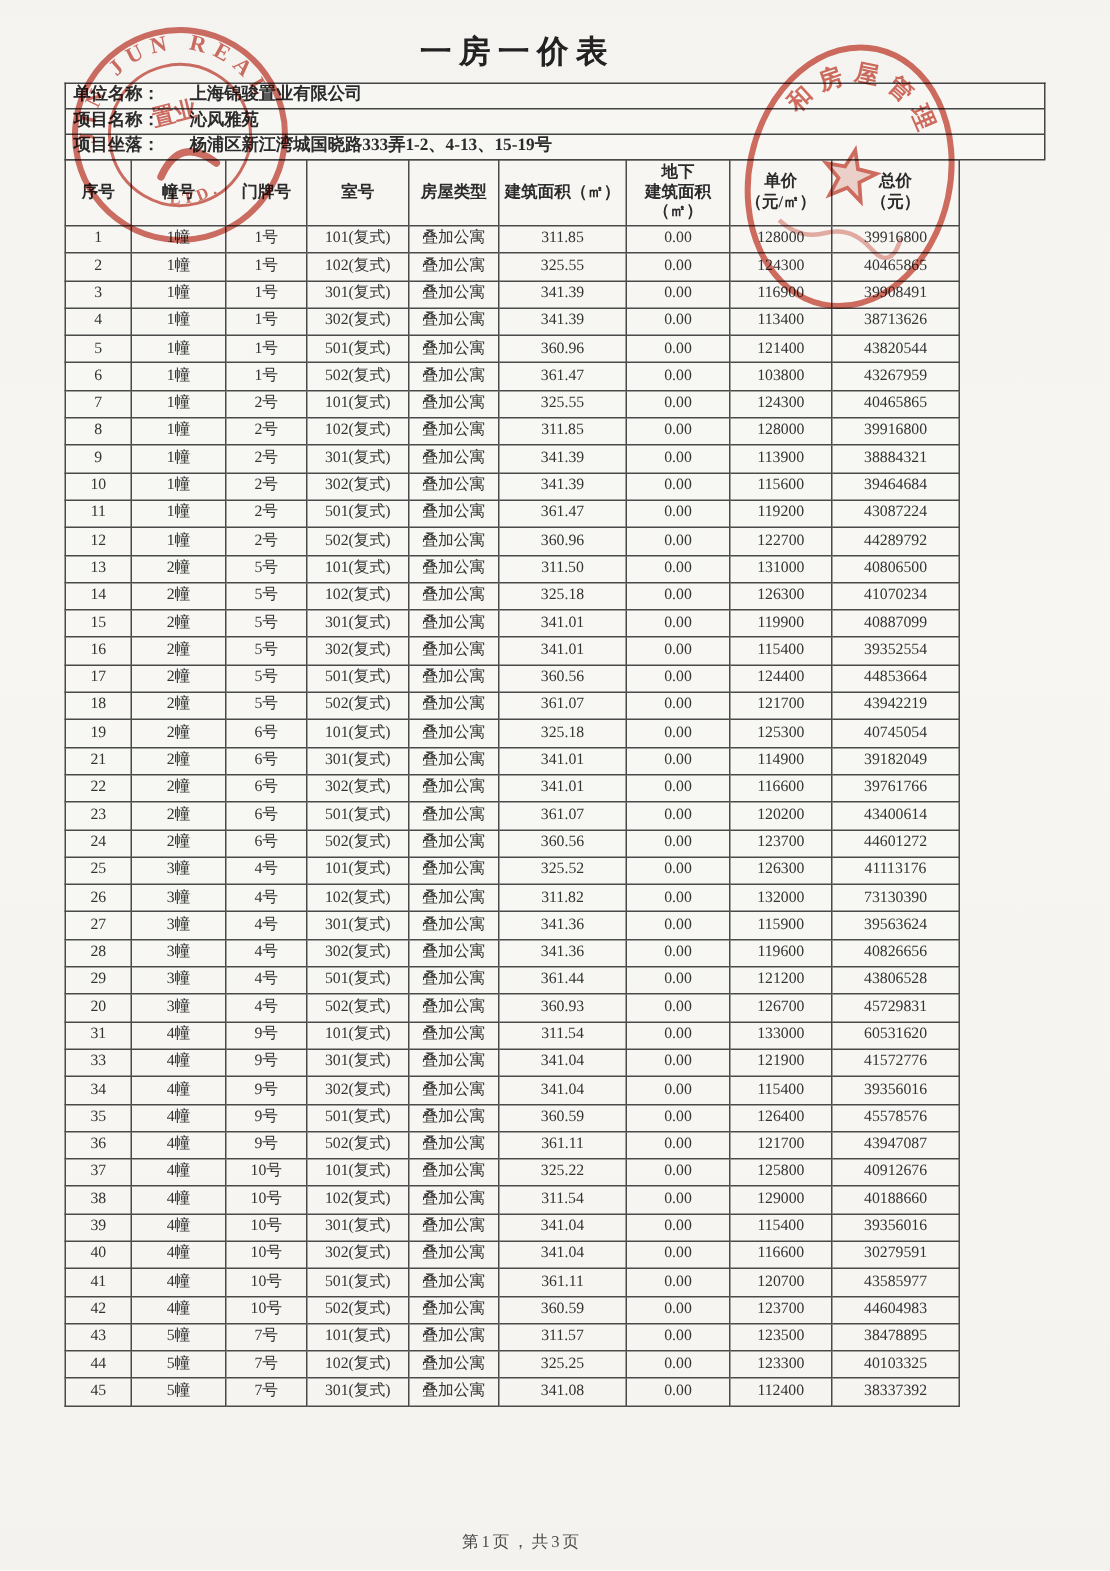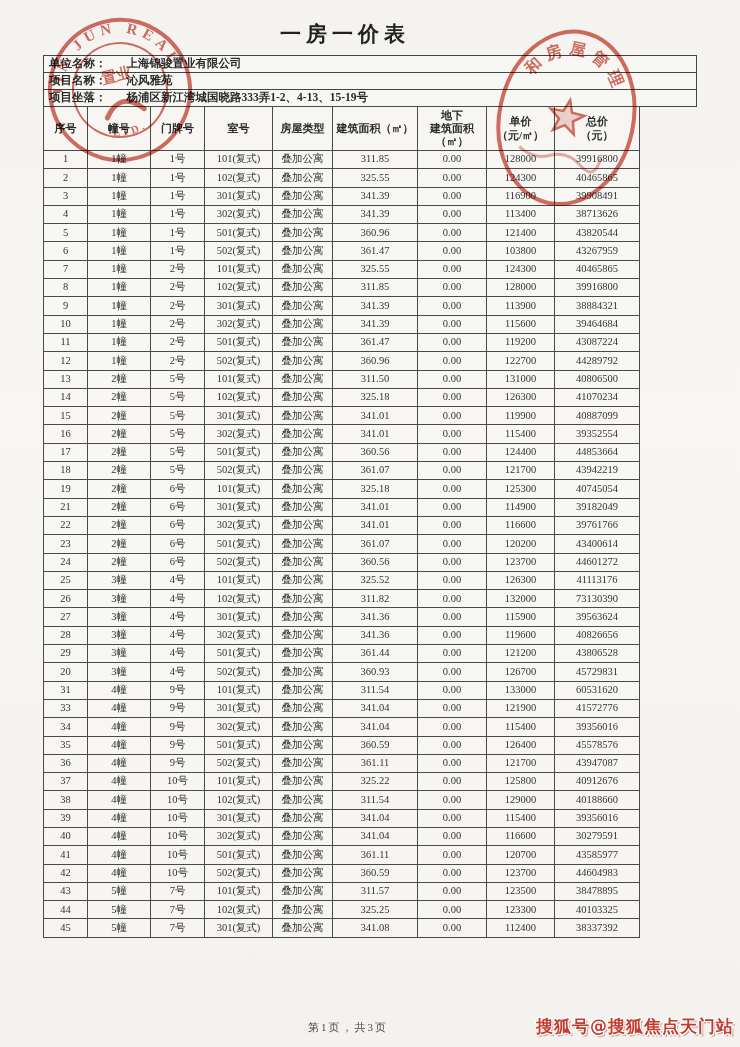--- a/index.html
+++ b/index.html
@@ -598,15 +598,14 @@
     <ellipse cx="74" cy="94" rx="67" ry="87" fill="none" stroke="#cd5546" stroke-width="4"></ellipse>
     <path id="s2top" d="M 24,94 A 50,64 0 1 1 124,94" fill="none"></path>
     <text font-size="16" letter-spacing="6" fill="#cd5546">
       <textPath href="#s2top" startOffset="50%" text-anchor="middle">和房屋管理</textPath>
     </text>
     <polygon points="74,76 78.4,87.9 91.1,88.4 81.1,96.3 84.6,108.6 74,101.5 63.4,108.6 66.9,96.3 56.9,88.4 69.6,87.9" fill="rgba(205,85,70,0.28)" stroke="#cd5546" stroke-width="2.5"></polygon>
     <path d="M 34,132 Q 50,142 66,134 T 98,138 T 116,127" fill="none" stroke="#cd5546" stroke-width="3" opacity=".55"></path>
   </svg>
 
   <div class="footer">第1页，共3页</div>
-  <div class="watermark">搜狐号@搜狐焦点天门站</div>
 
 </div>
 
 </body></html>

